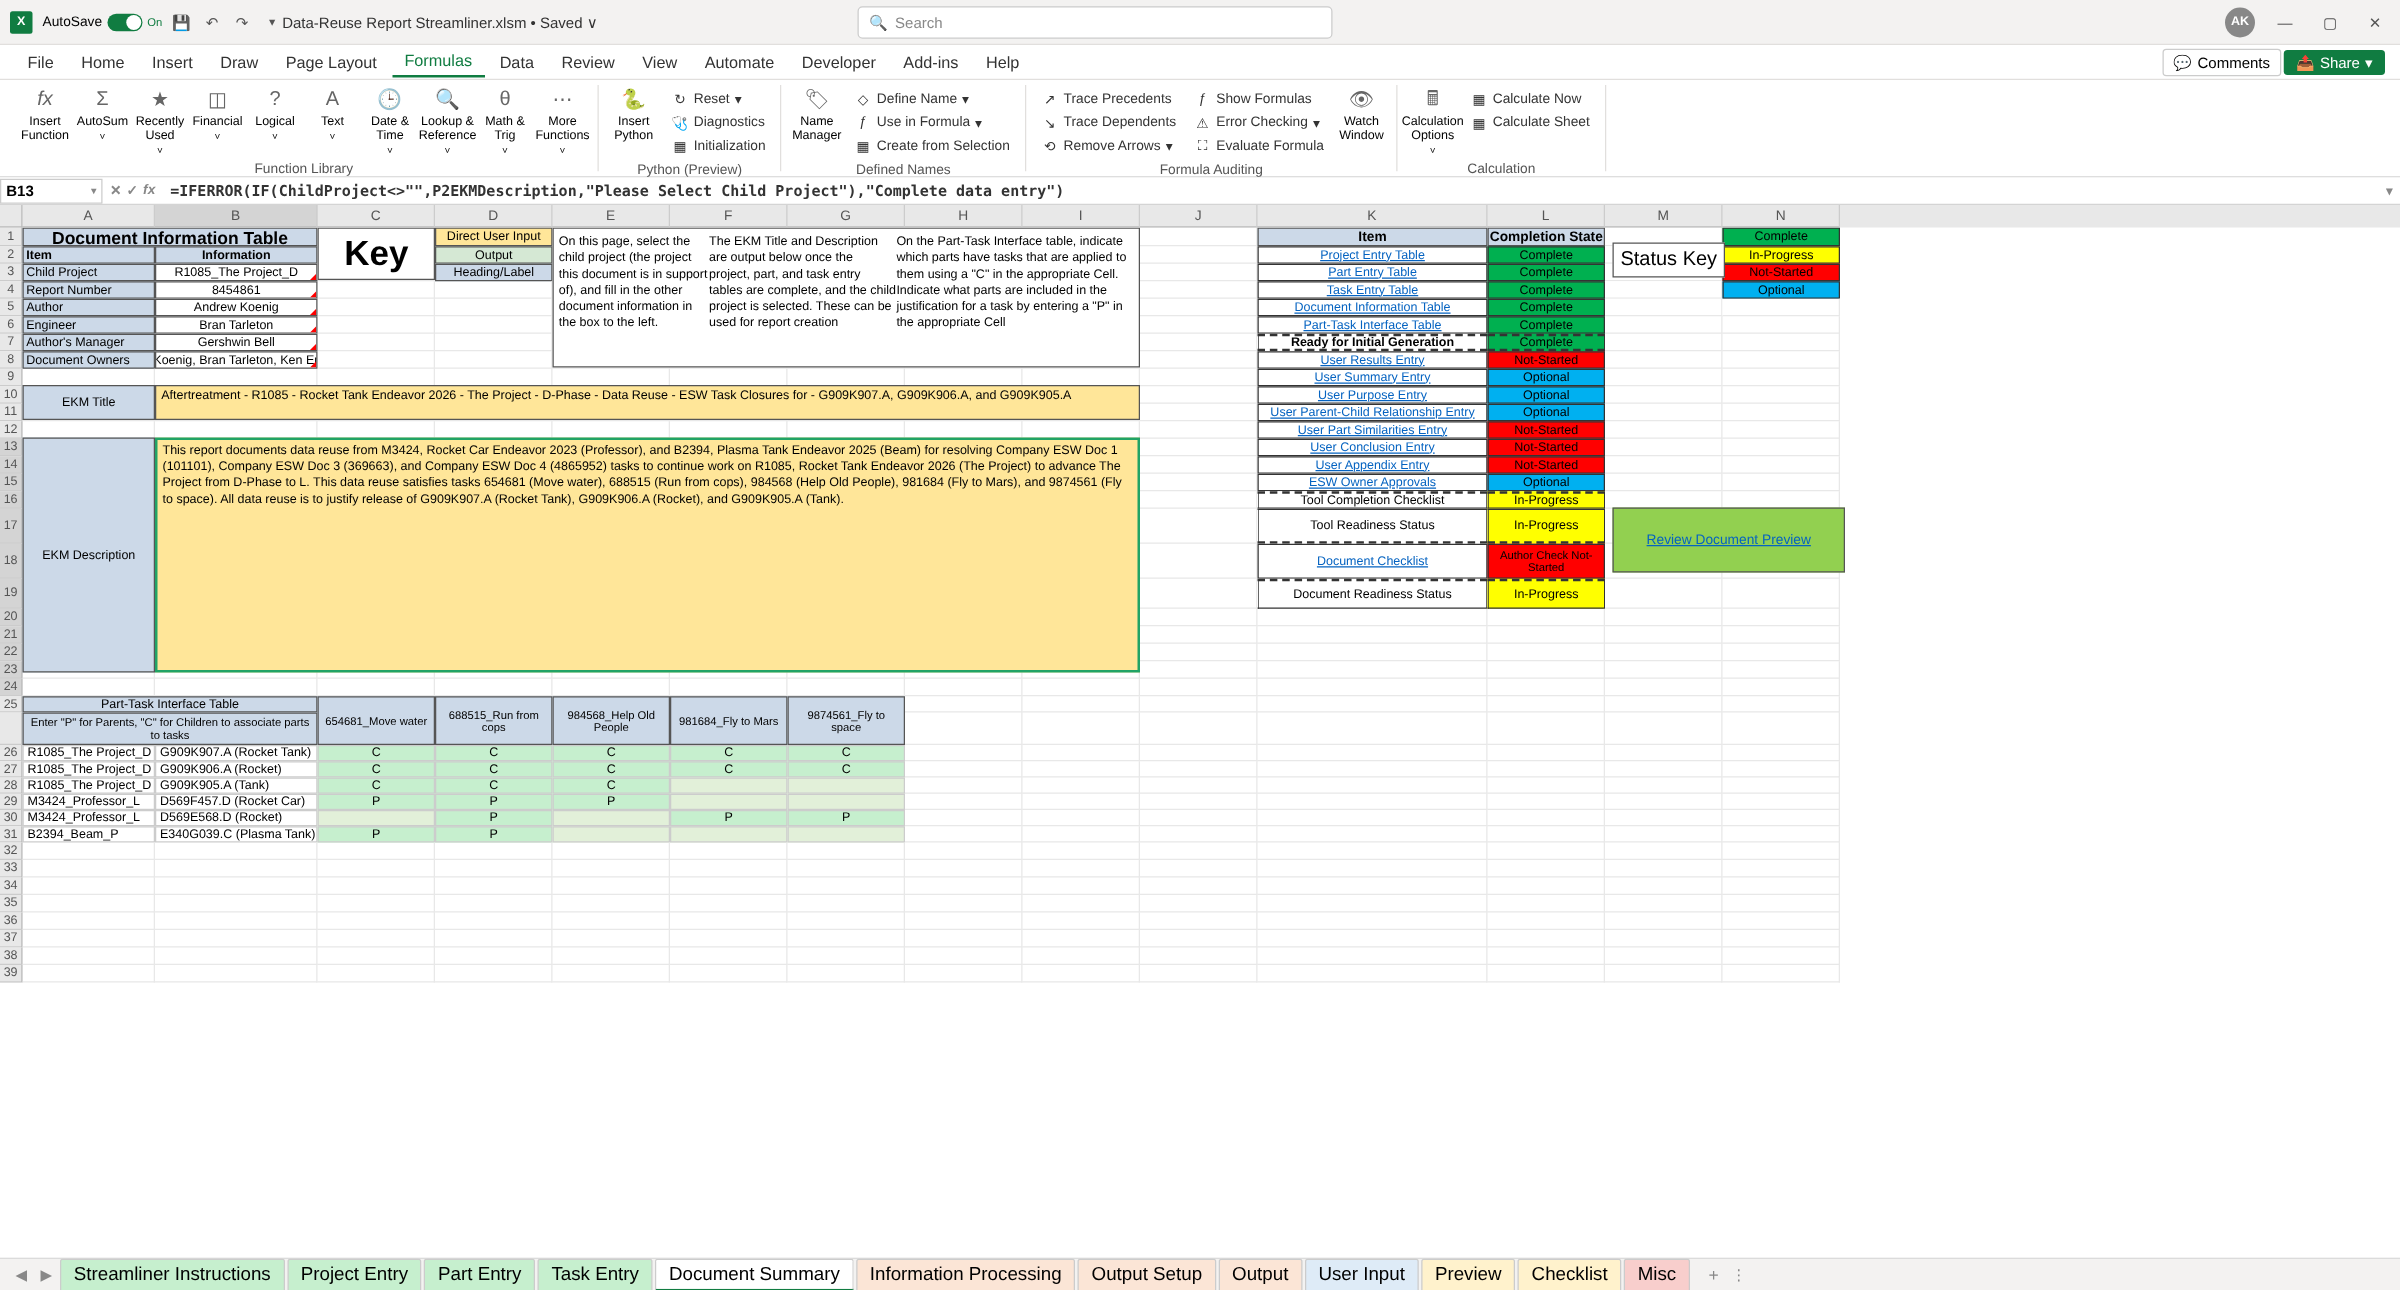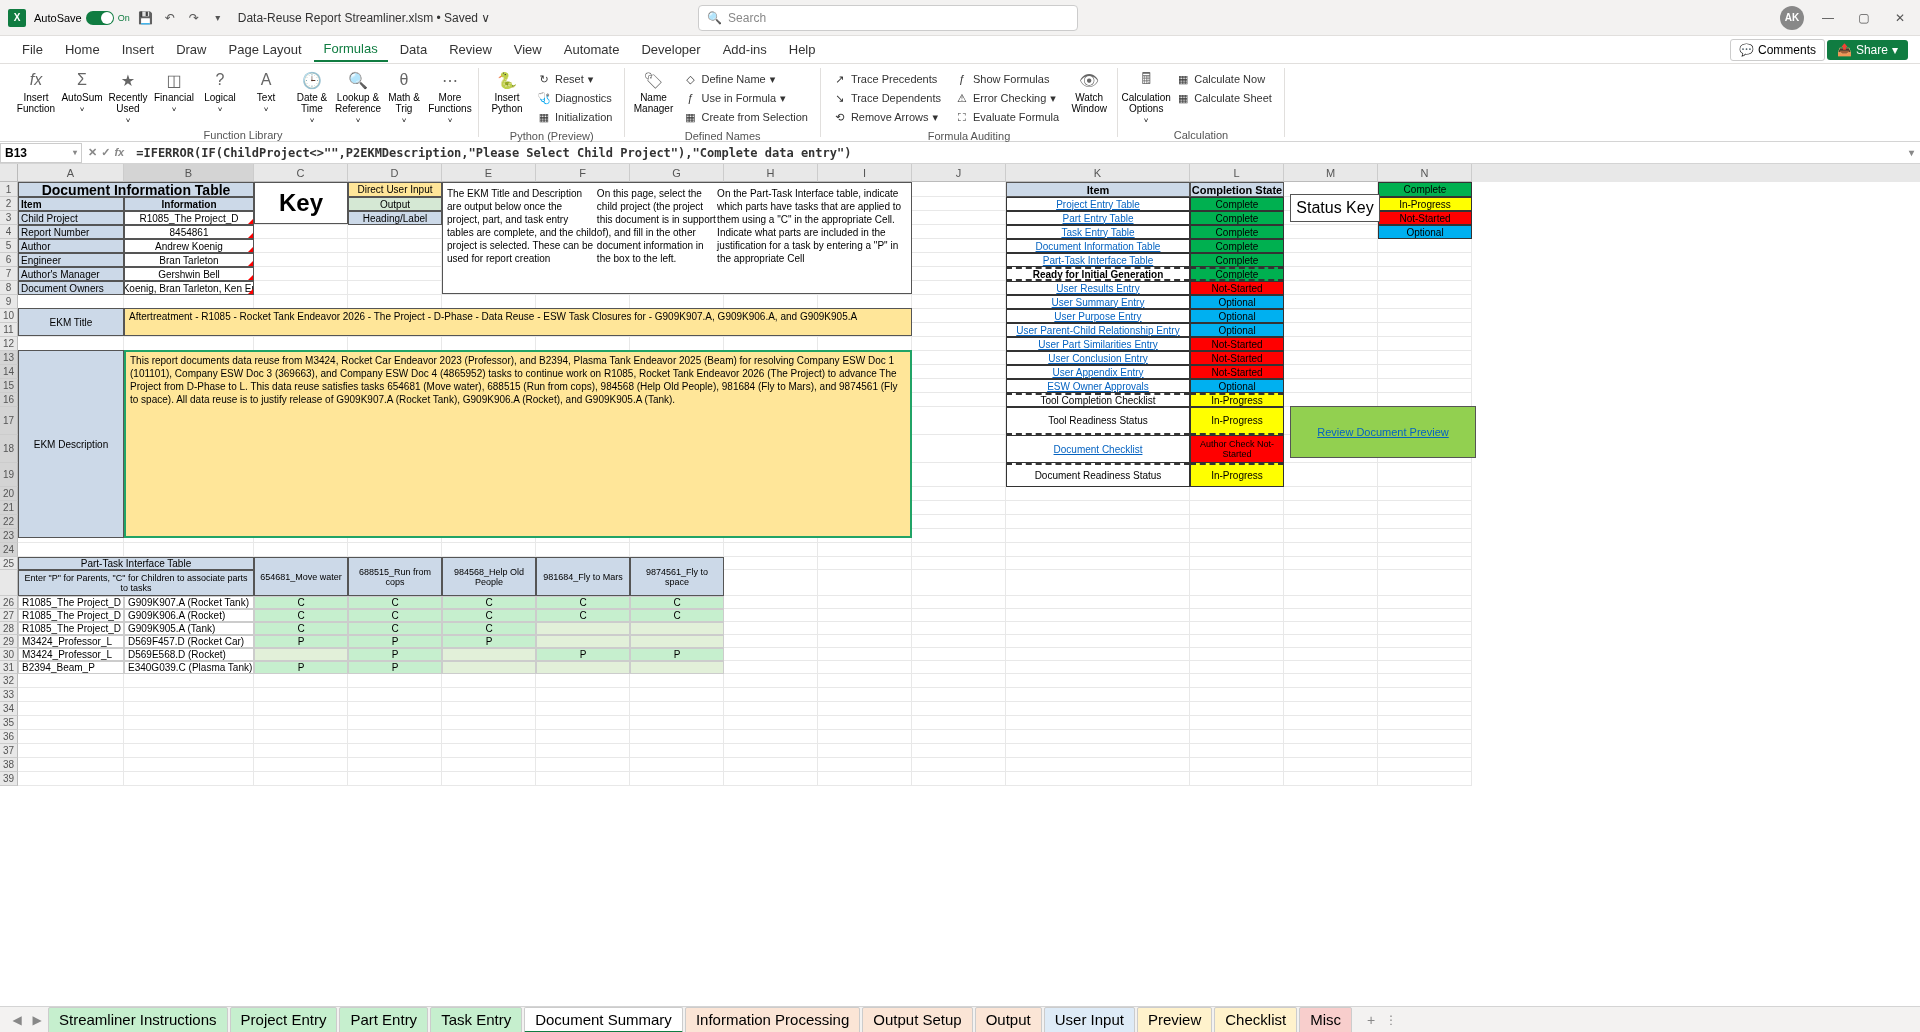--- a/index.html
+++ b/index.html
@@ -6,21 +6,21 @@
 body { background: #fff; overflow: hidden; font-size: 12px; }
 
 
 .titlebar { height: 36px; background: #f3f2f1; display: flex; align-items: center; padding: 0 8px; border-bottom: 1px solid #e1dfdd; }
 .titlebar .left { display: flex; align-items: center; gap: 8px; flex: 0 0 auto; }
 .excel-icon { width: 18px; height: 18px; background: #107c41; color: white; display: flex; align-items: center; justify-content: center; font-size: 10px; font-weight: bold; border-radius: 2px; }
 .autosave { display: flex; align-items: center; gap: 4px; font-size: 11px; }
 .toggle { width: 28px; height: 14px; background: #107c41; border-radius: 7px; position: relative; }
 .toggle::after { content: ''; position: absolute; right: 1px; top: 1px; width: 12px; height: 12px; background: white; border-radius: 50%; }
 .qat-icon { width: 16px; height: 16px; display: flex; align-items: center; justify-content: center; color: #555; cursor: pointer; }
-.titlebar .center { flex: 1; display: flex; align-items: center; justify-content: flex-start; gap: 8px; margin-left: 12px; }
+.titlebar .center { flex: 1; display: flex; align-items: center; justify-content: flex-start; gap: 8px; margin-left: 0; }
 .filename { font-size: 12px; color: #333; }
 .searchbar { margin-left: 200px; width: 380px; height: 26px; background: #fff; border: 1px solid #ccc; border-radius: 4px; display: flex; align-items: center; padding: 0 8px; color: #888; gap: 6px; }
 .titlebar .right { display: flex; align-items: center; gap: 12px; }
 .avatar { width: 24px; height: 24px; background: #888; color: white; border-radius: 50%; display: flex; align-items: center; justify-content: center; font-size: 10px; font-weight: bold; }
 .winbtn { width: 24px; height: 24px; display: flex; align-items: center; justify-content: center; color: #555; cursor: pointer; }
 
 
 .ribbon-tabs { height: 28px; background: #fff; display: flex; align-items: center; padding: 0 12px; border-bottom: 1px solid #e1dfdd; gap: 2px; }
 .ribbon-tab { padding: 4px 10px; font-size: 13px; color: #333; cursor: pointer; }
 .ribbon-tab.active { border-bottom: 2px solid #107c41; color: #107c41; }
@@ -61,21 +61,21 @@
 
 .cA{width:106px}.cB{width:130px}.cC{width:94px}.cD{width:94px}.cE{width:94px}.cF{width:94px}.cG{width:94px}.cH{width:94px}.cI{width:94px}.cJ{width:94px}.cK{width:184px}.cL{width:94px}.cM{width:94px}.cN{width:94px}
 
 .blue-hdr { background: #ccd9e8; border: 1px solid #555; font-weight: bold; text-align: center; justify-content: center; font-size: 11px; }
 .blue-cell { background: #ccd9e8; border: 1px solid #555; font-size: 10px; }
 .blue-cell.center { justify-content: center; text-align: center; }
 .white-cell { background: white; border: 1px solid #555; font-size: 10px; justify-content: center; }
 .org-tri { position: relative; }
 .org-tri::after { content: ''; position: absolute; right: 0; bottom: 0; width: 0; height: 0; border-left: 5px solid transparent; border-bottom: 5px solid #f00; }
 .yellow-area { background: #ffe699; border: 1px solid #555; font-size: 10px; padding: 2px 4px; align-items: flex-start; white-space: normal; overflow: visible; }
-.key-box { background: white; border: 1px solid #555; font-size: 24px; font-weight: bold; justify-content: center; }
+.key-box { background: white; border: 1px solid #555; font-size: 28px; font-weight: bold; justify-content: center; }
 .key-lbl { border: 1px solid #555; font-size: 10px; text-align: center; justify-content: center; }
 .k-input { background: #ffe699; }
 .k-output { background: #d5e8d4; }
 .k-heading { background: #ccd9e8; }
 .instr-box { border: 1px solid #555; background: white; font-size: 10px; padding: 4px; white-space: normal; align-items: flex-start; }
 
 .status-item { background: white; border: 1px solid #333; font-size: 10px; justify-content: center; text-align: center; }
 .status-item a { color: #0563c1; text-decoration: underline; }
 .status-complete { background: #00b050; color: black; }
 .status-progress { background: #ffff00; color: black; }
@@ -477,22 +477,22 @@
         <div class="cell cJ"></div>
         <div class="cell cK status-item">
           <a>User Results Entry</a>
         </div>
         <div class="cell cL status-item status-notstarted">Not-Started</div>
         <div class="cell cM"></div>
         <div class="cell cN"></div>
       </div>
       <div class="cell key-box" style="width: 94px; height: 42px; position: absolute; left: 254px; top: 0px;">Key</div>
       <div class="cell instr-box" style="width: 470px; height: 112px; position: absolute; left: 442px; top: 0px; line-height: 1.3;">
+        <div>On this page, select the child project (the project this document is in support of), and fill in the other document information in the box to the left.</div>
         <div>The EKM Title and Description are output below once the project, part, and task entry tables are complete, and the child project is selected. These can be used for report creation</div>
-        <div>On this page, select the child project (the project this document is in support of), and fill in the other document information in the box to the left.</div>
         <br>
         <div>On the Part-Task Interface table, indicate which parts have tasks that are applied to them using a "C" in the appropriate Cell. Indicate what parts are included in the justification for a task by entering a "P" in the appropriate Cell</div>
       </div>
       <div style="position: absolute; left: 1290px; top: 12px; font-size: 16px; font-weight: normal; background: white; padding: 4px; border: 1px solid rgb(85, 85, 85); width: 90px; text-align: center;">Status Key</div>
       <div class="row">
         <div class="row-header">9</div>
         <div class="cell cA"></div>
         <div class="cell cB"></div>
         <div class="cell cC"></div>
         <div class="cell cD"></div>

